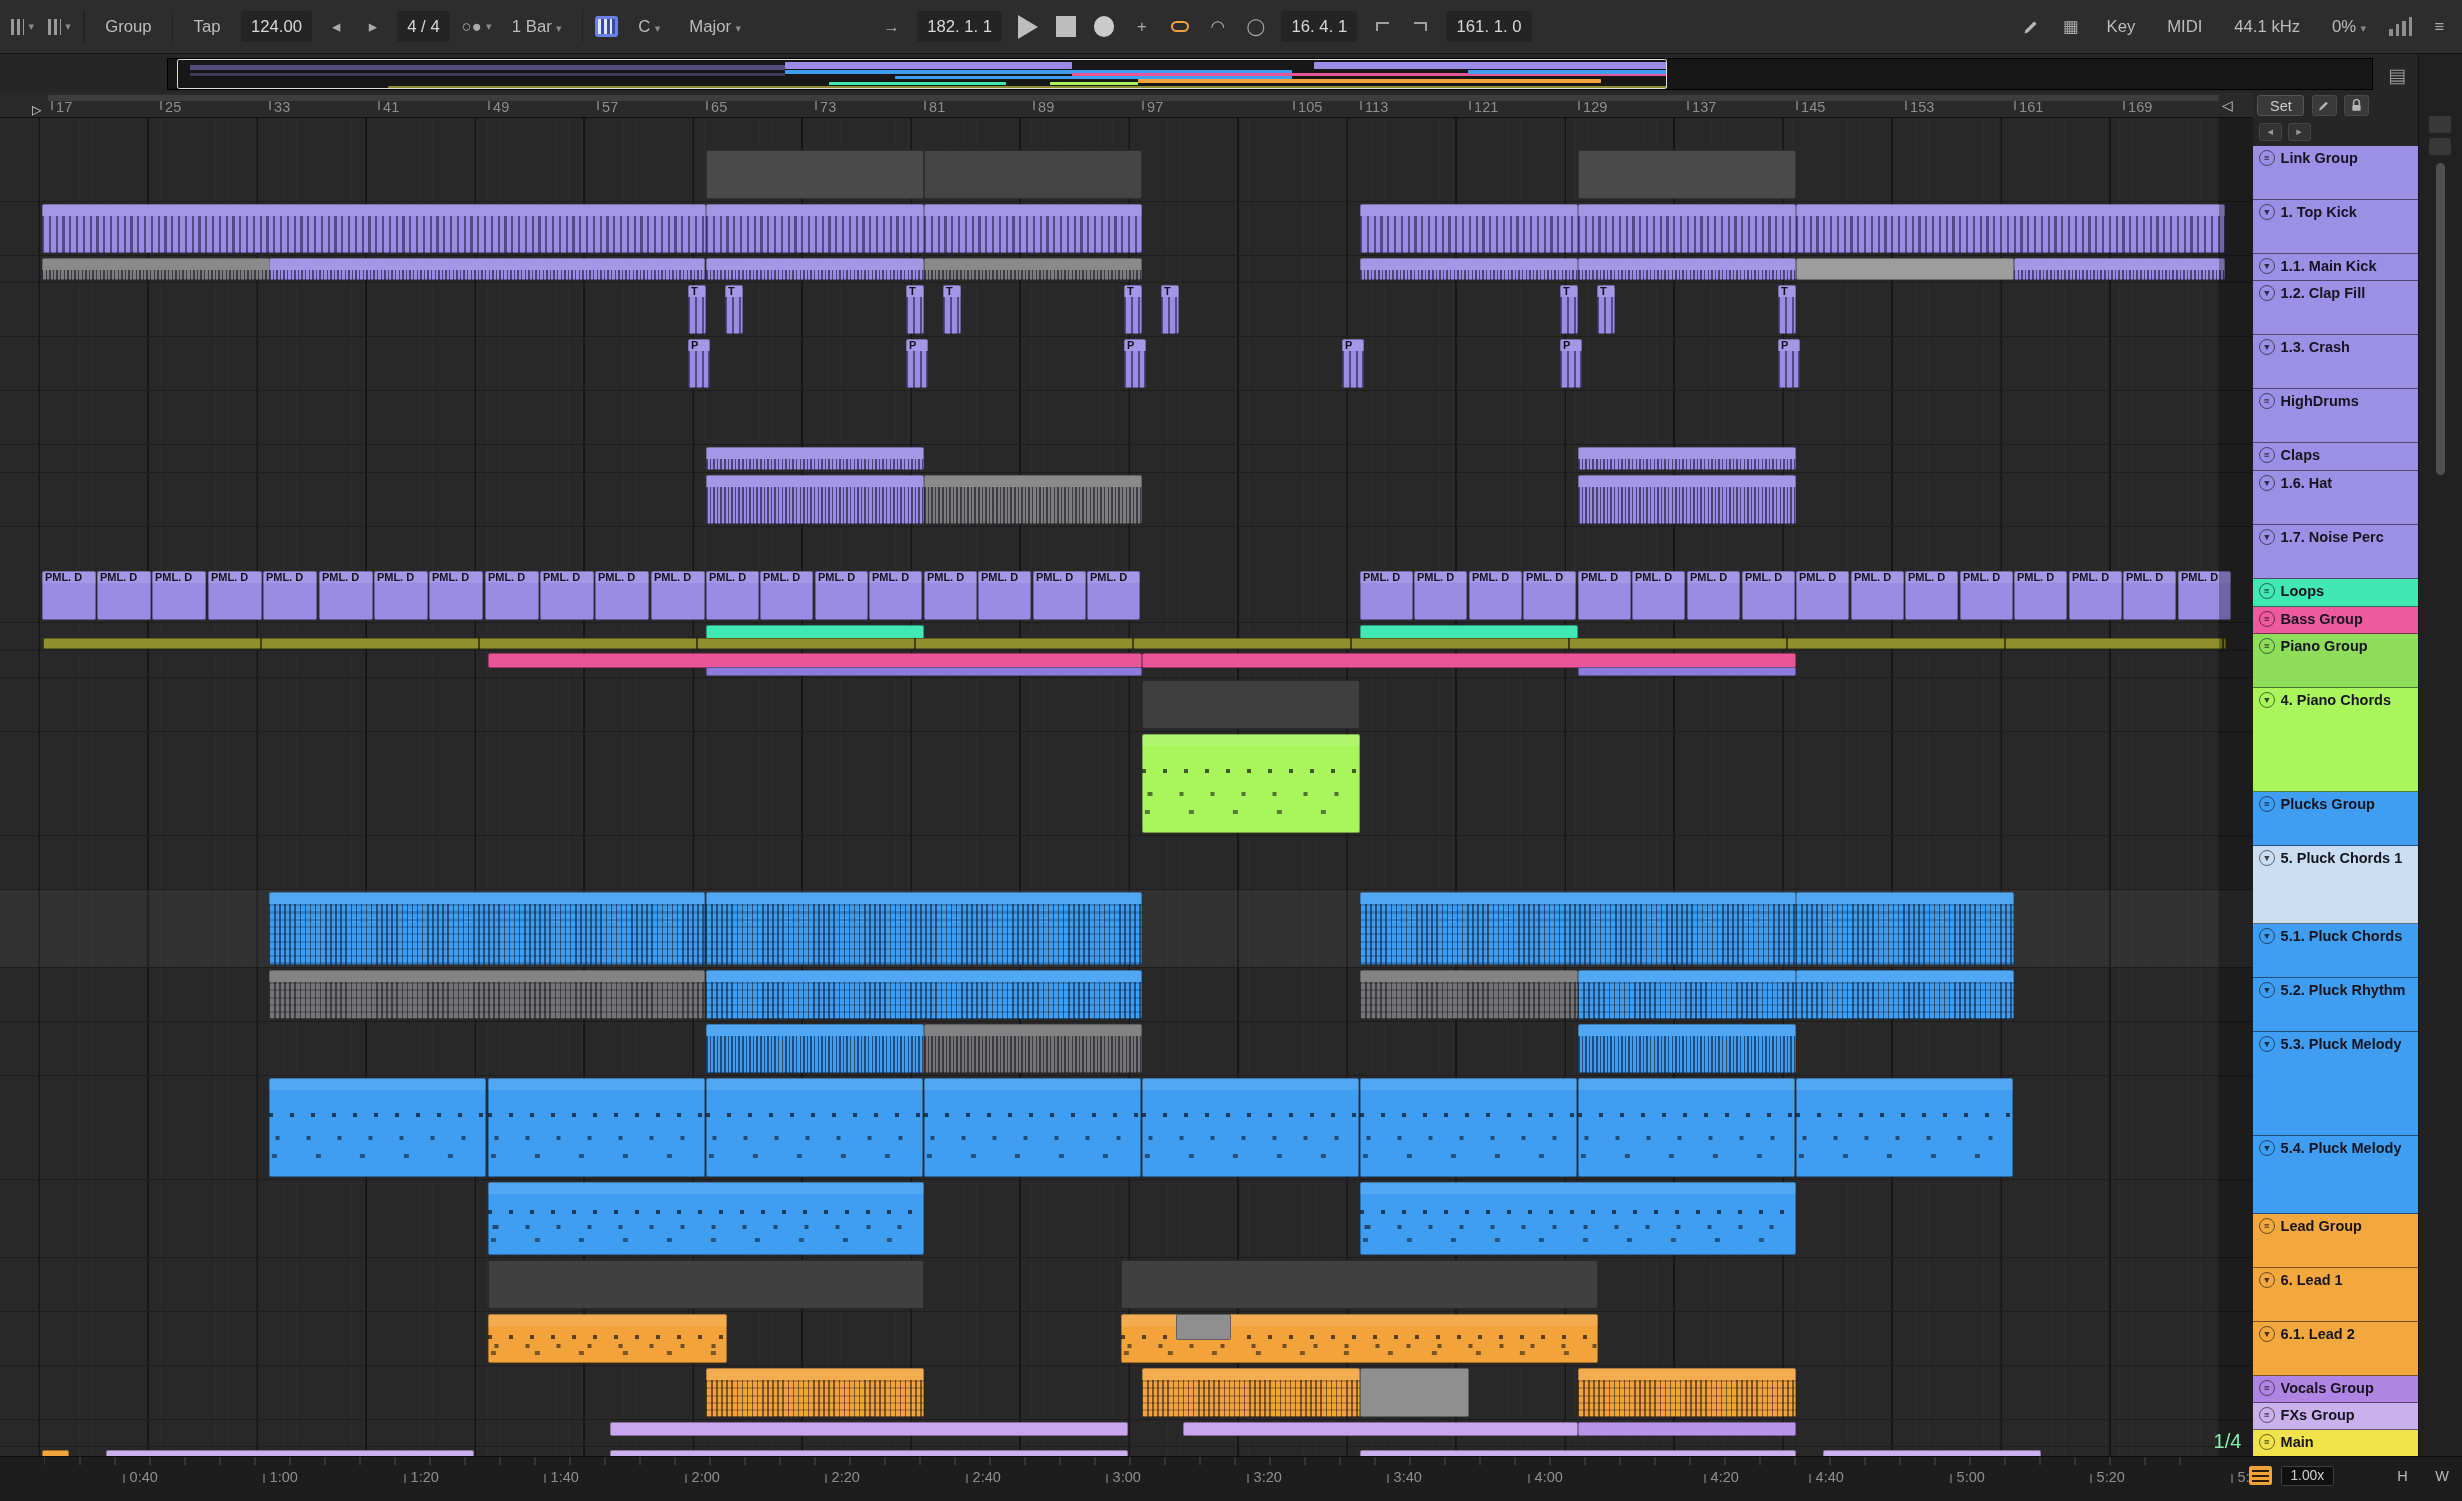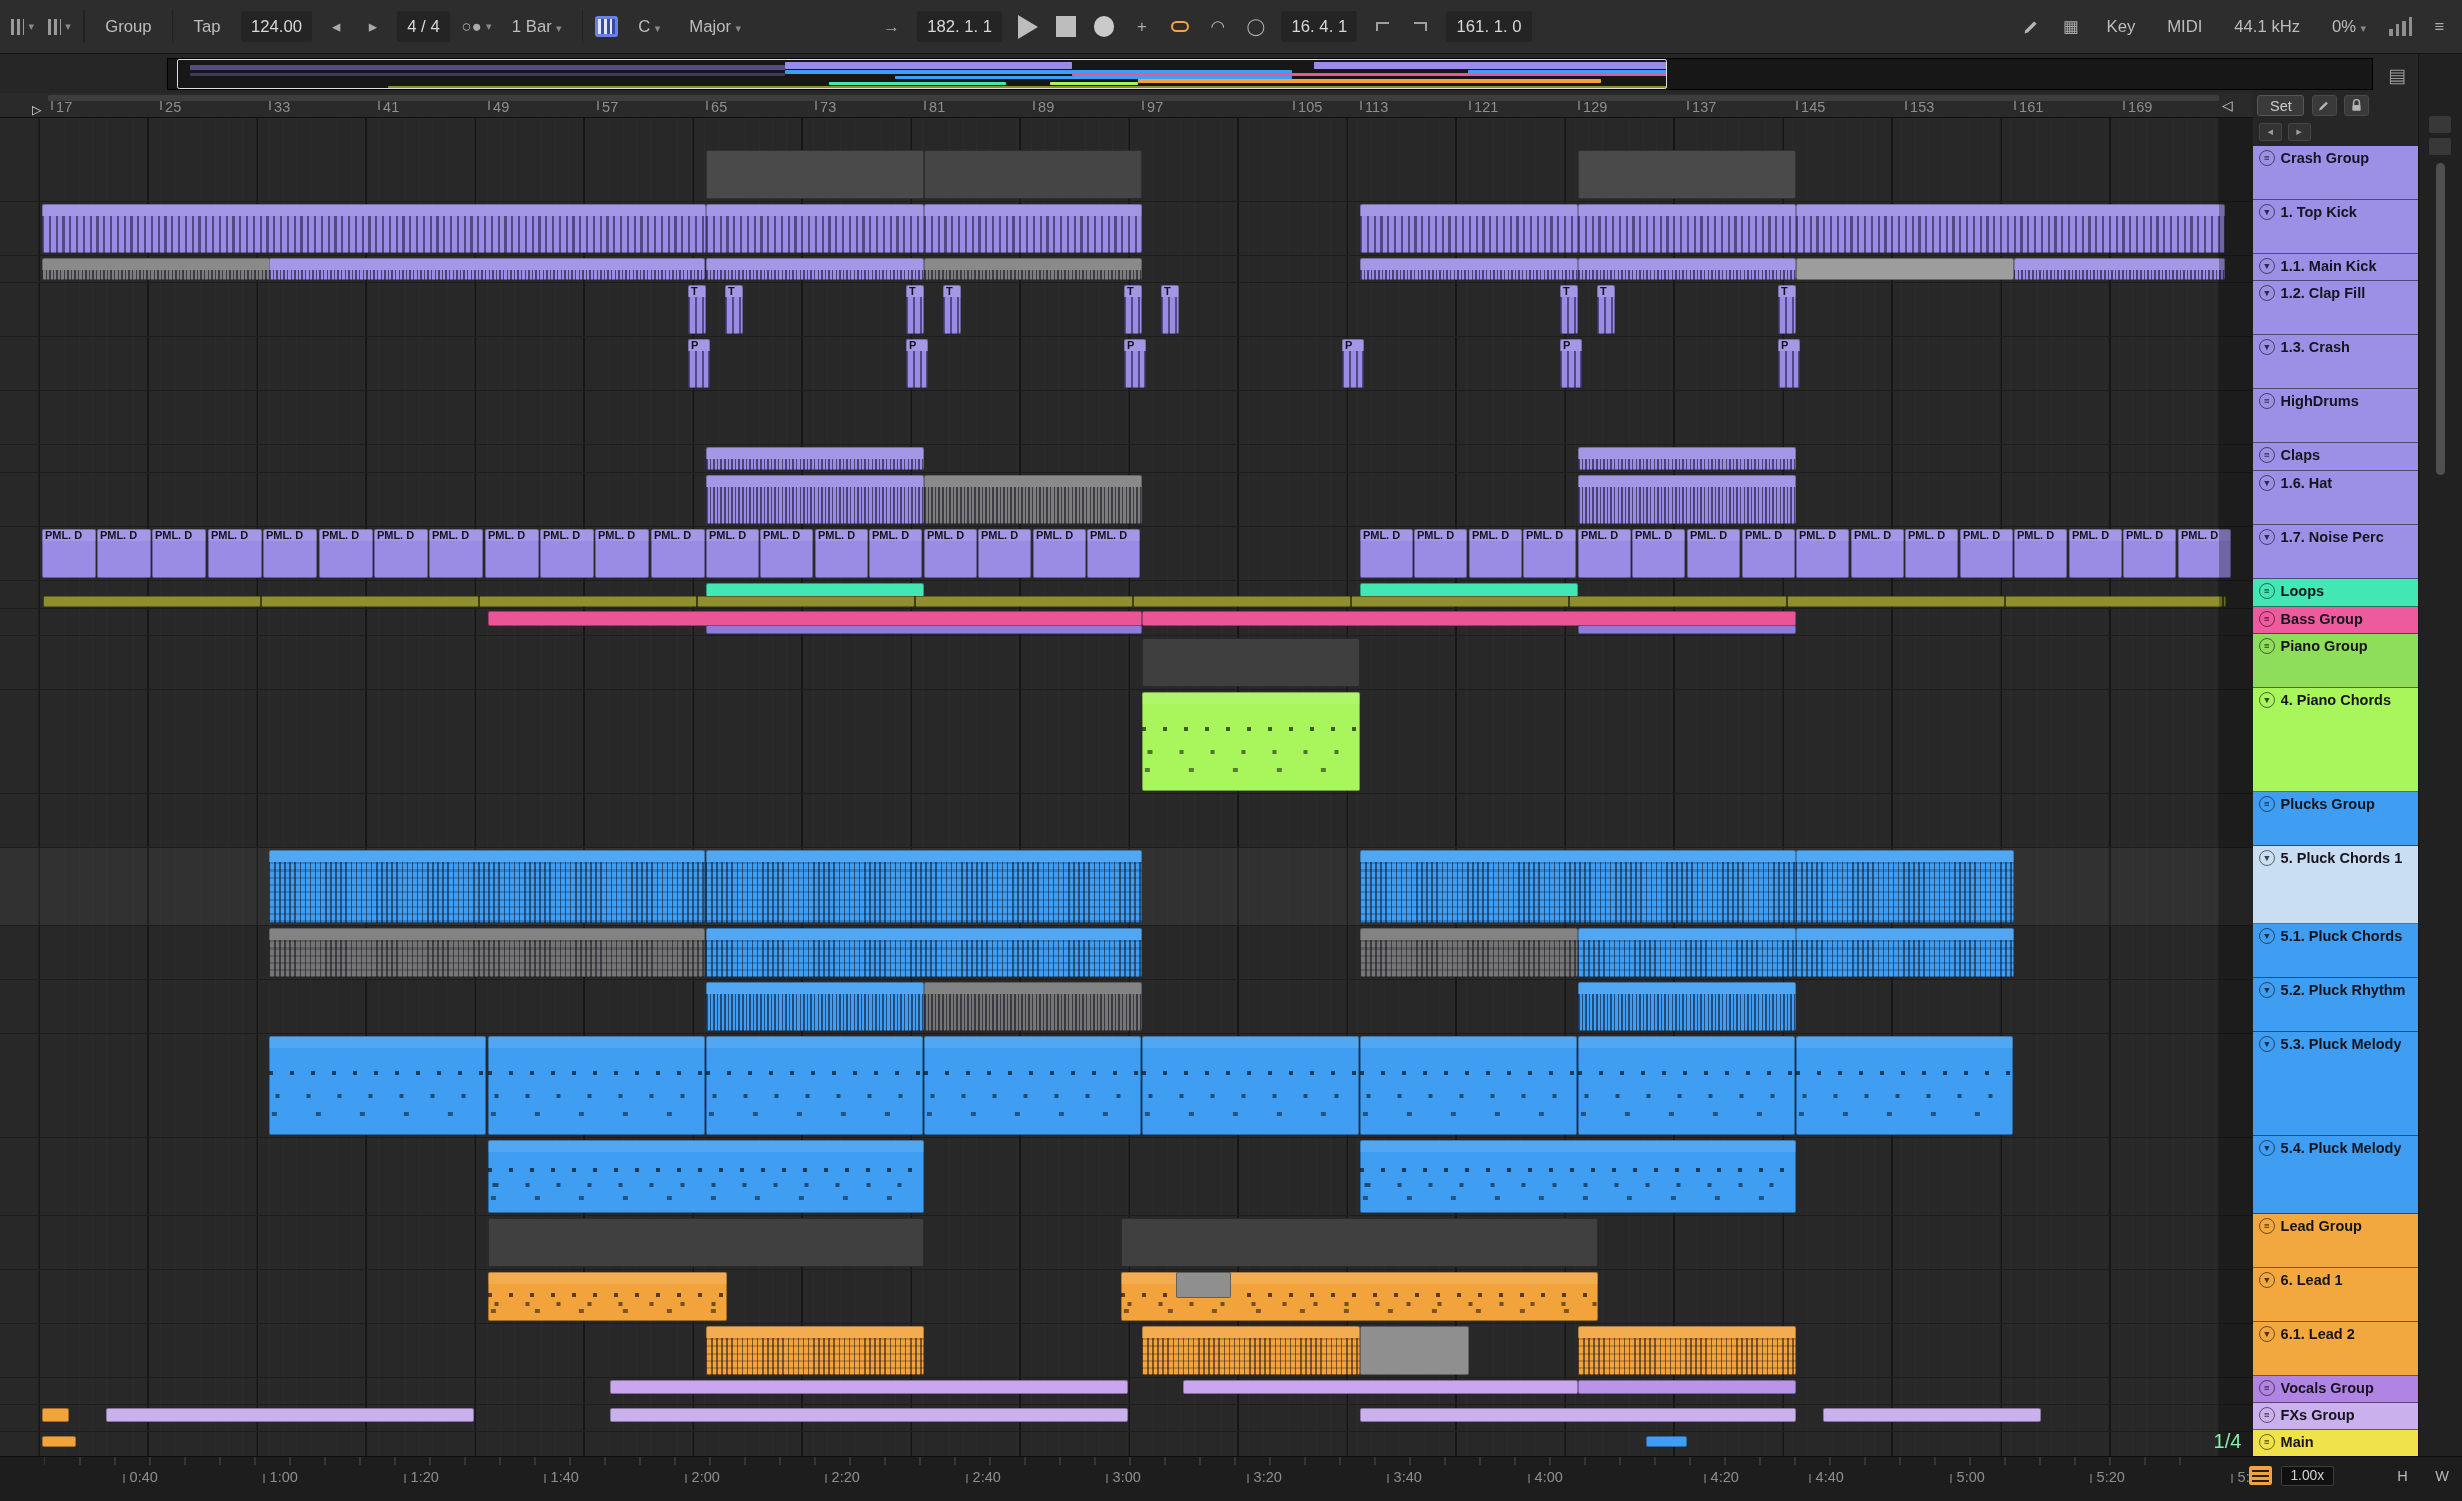--- a/index.html
+++ b/index.html
@@ -446,21 +446,21 @@
             </div>
             <div class="clip k-ticks" style="left: 924px; width: 218px; background: rgb(125, 125, 125);">
               <div class="ch"></div>
               <div class="cb"></div>
             </div>
             <div class="clip k-ticks" style="left: 1578px; width: 218px; background: rgb(154, 140, 228);">
               <div class="ch"></div>
               <div class="cb"></div>
             </div>
           </div>
-          <div class="lane" style="height: 54px;">
+          <div class="lane" style="height: 54px; margin-top: 42px;">
             <div class="clip k-pml" style="left: 42px; width: 54px; background: rgb(154, 140, 228);">
               <div class="ch">PML. D</div>
               <div class="cb"></div>
             </div>
             <div class="clip k-pml" style="left: 97px; width: 54px; background: rgb(154, 140, 228);">
               <div class="ch">PML. D</div>
               <div class="cb"></div>
             </div>
             <div class="clip k-pml" style="left: 152px; width: 54px; background: rgb(154, 140, 228);">
               <div class="ch">PML. D</div>
@@ -828,21 +828,21 @@
             </svg>
         </span>
       </div>
       <div class="nav-row">
         <span class="nav-btn">◂</span>
         <span class="nav-btn">▸</span>
       </div>
       <div id="track-headers">
           <div class="trow" style="height: 54px; background: rgb(156, 144, 230);">
             <span class="tico">≡</span>
-            <span class="tname">Crash Group</span>
+            <span class="tname">Link Group</span>
           </div>
           <div class="trow" style="height: 54px; background: rgb(156, 144, 230);">
             <span class="tico">▾</span>
             <span class="tname">1. Top Kick</span>
           </div>
           <div class="trow" style="height: 27px; background: rgb(156, 144, 230);">
             <span class="tico">▾</span>
             <span class="tname">1.1. Main Kick</span>
           </div>
           <div class="trow" style="height: 54px; background: rgb(156, 144, 230);">

